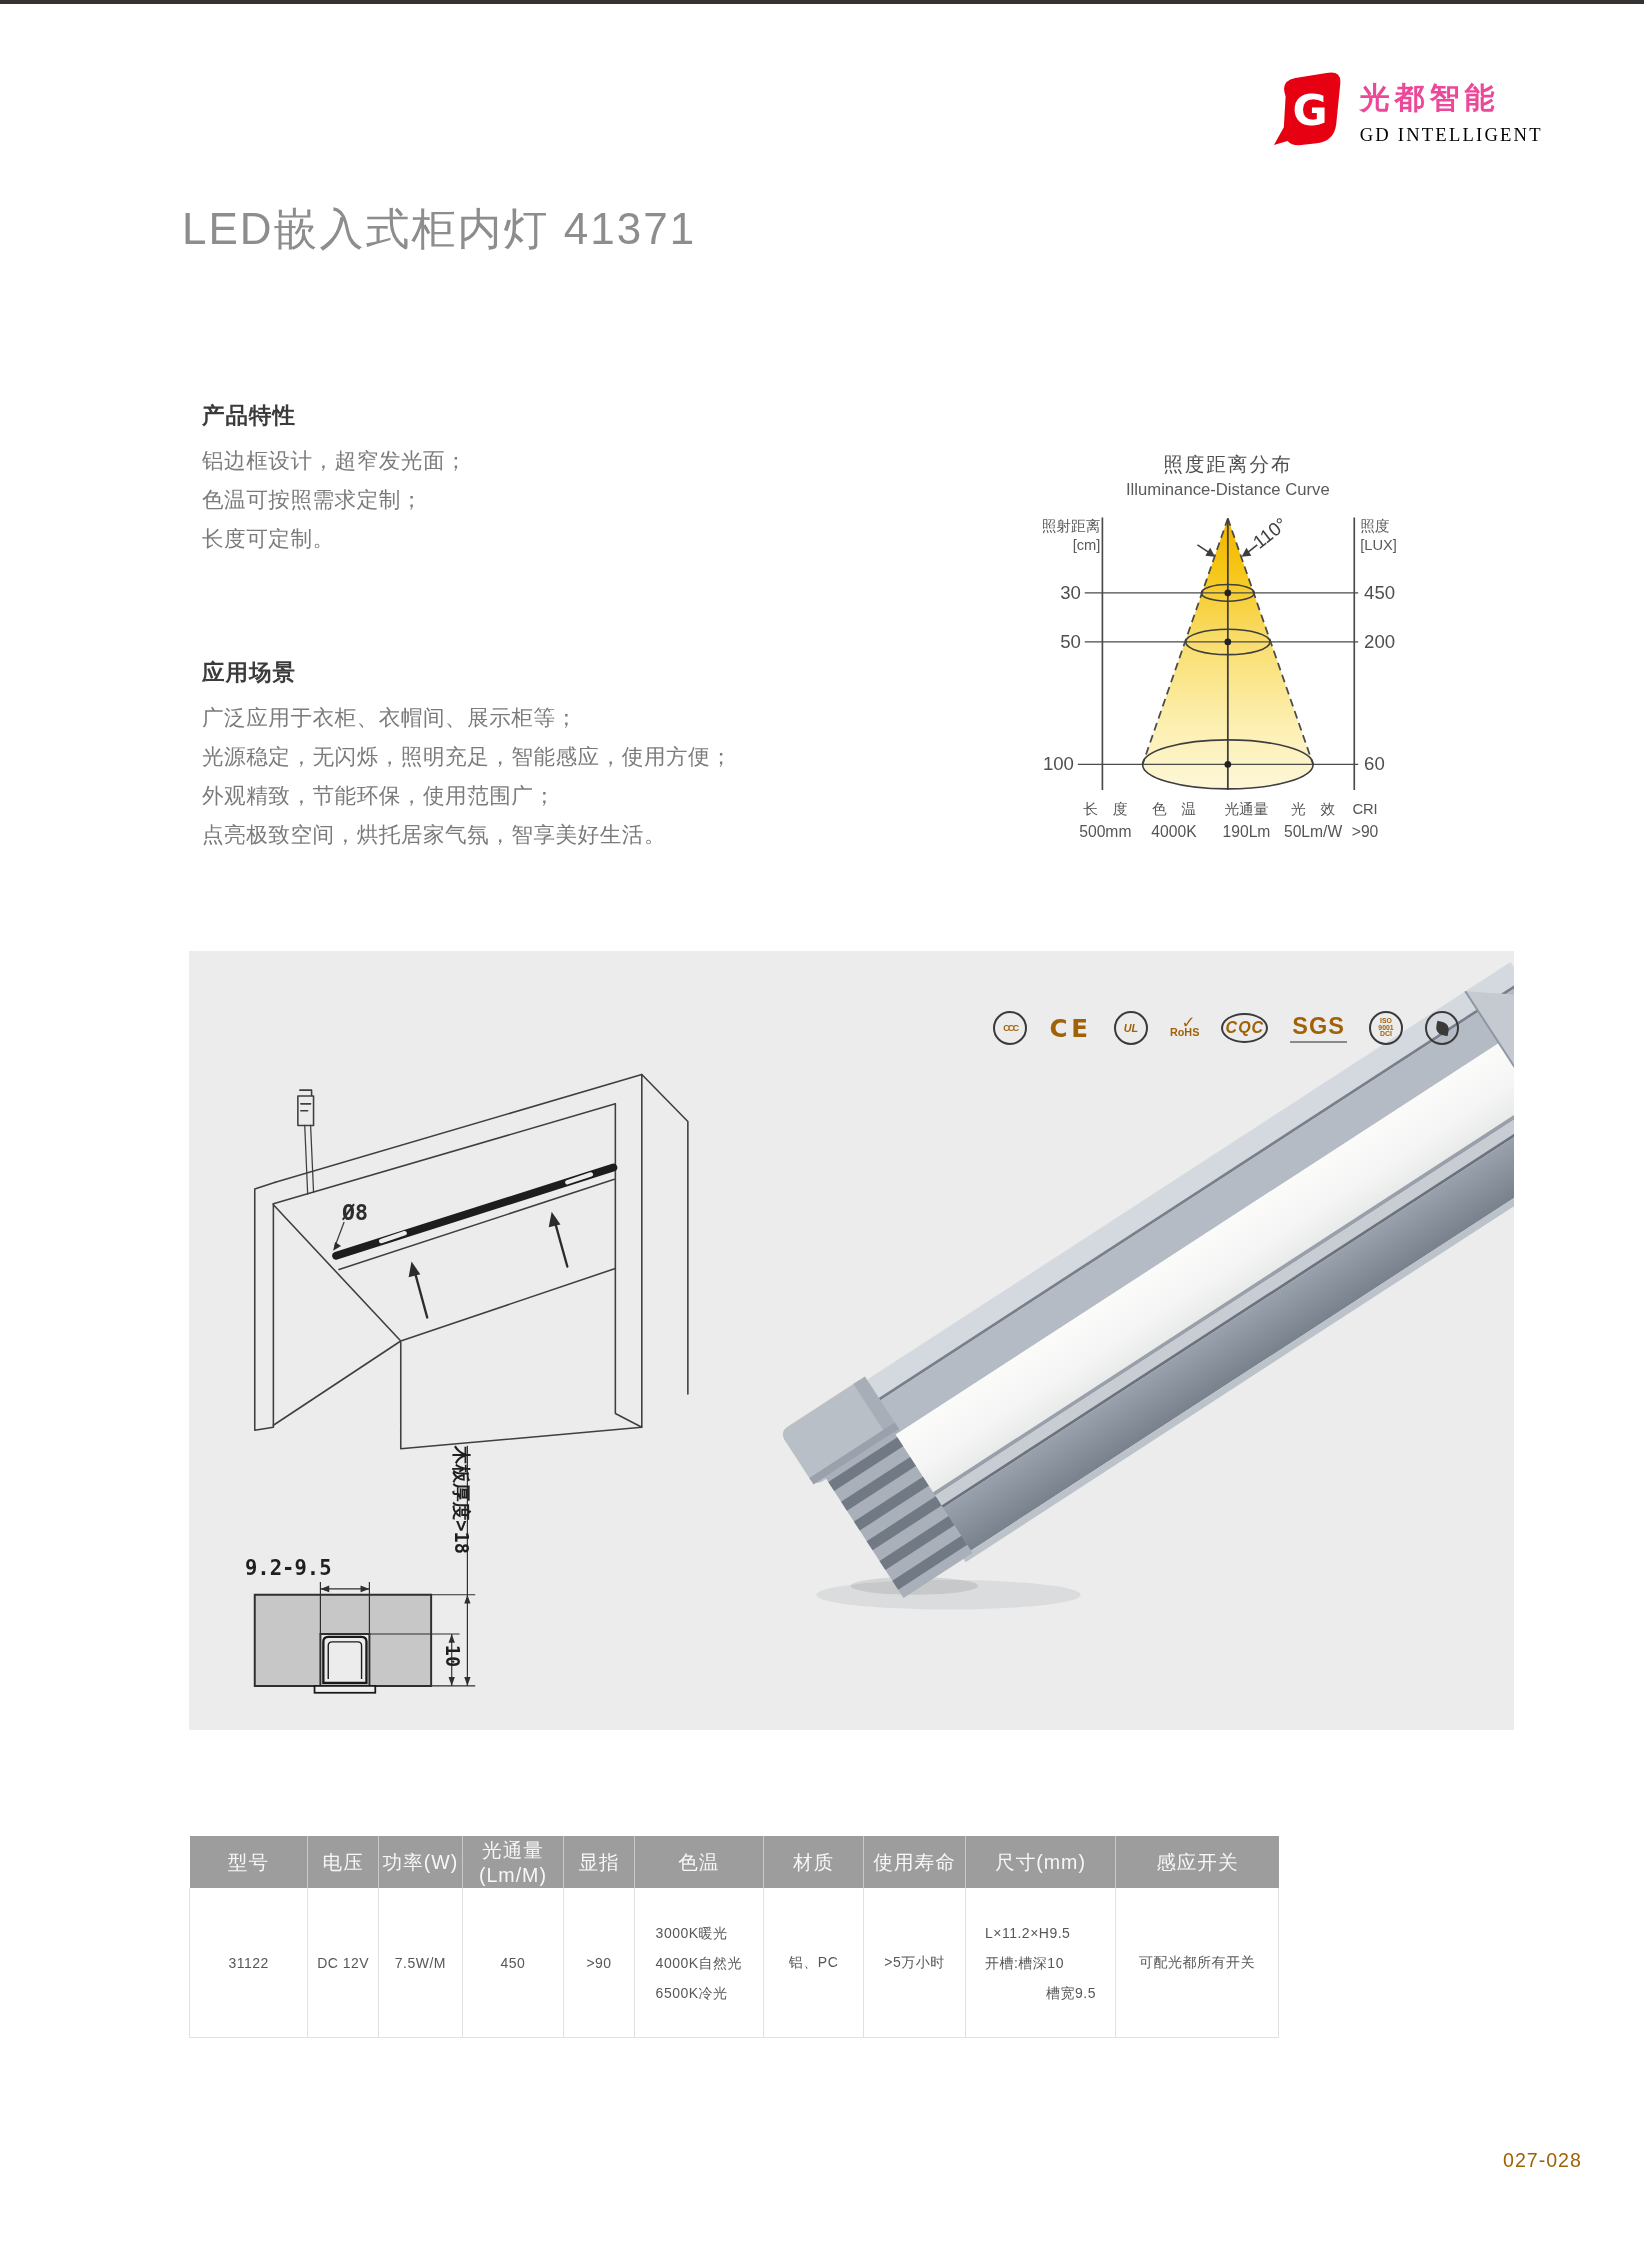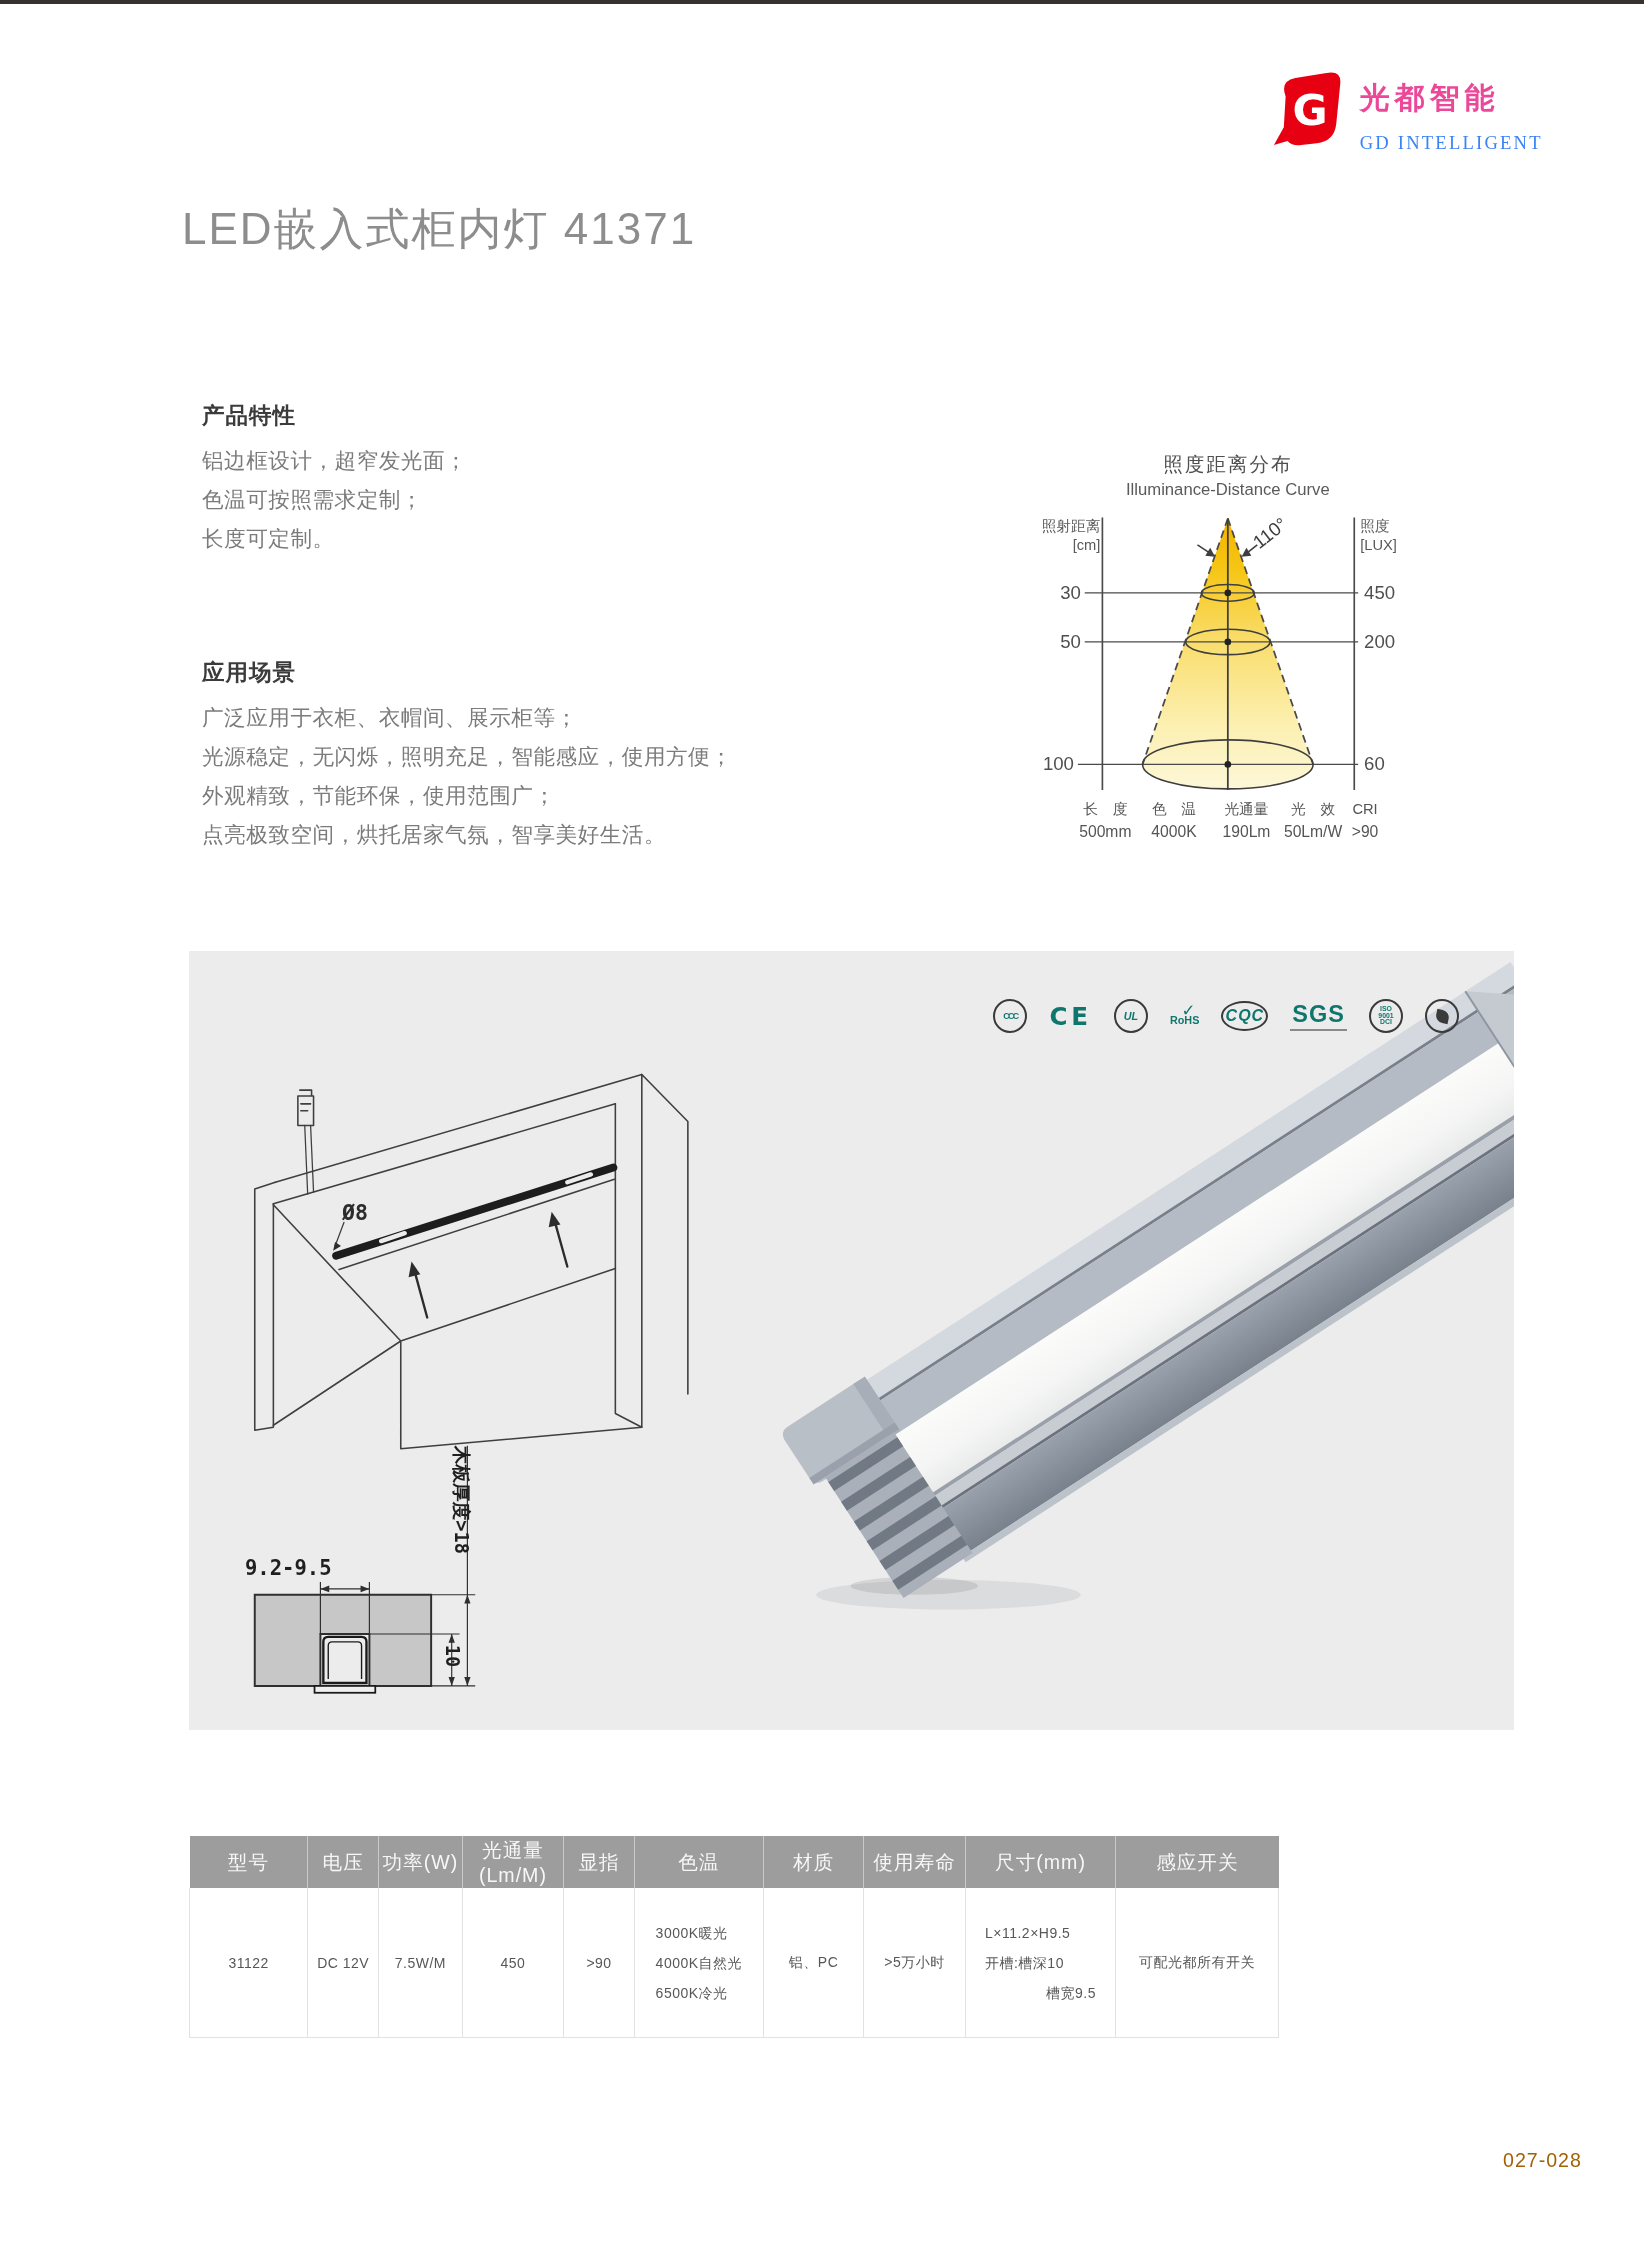--- a/index.html
+++ b/index.html
@@ -8,37 +8,37 @@
     font-family:"Liberation Sans","DejaVu Sans",sans-serif;
     -webkit-font-smoothing:antialiased;overflow:hidden;
   }
   .top-rule{position:absolute;left:0;top:0;width:1645px;height:3.9px;background:#35322f;}
 
   
   .logo{position:absolute;left:1272px;top:71px;display:flex;align-items:flex-start;}
   .logo-mark{width:74px;height:80px;flex:0 0 auto;}
   .logo-text{margin-left:13.7px;padding-top:9.8px;}
   .logo-cn{font-size:30px;font-weight:600;letter-spacing:4.9px;color:#ec4899;line-height:33px;}
-  .logo-en{font-family:"Liberation Serif","DejaVu Serif",serif;font-size:18.6px;letter-spacing:2.2px;color:#3b82f6;margin-top:18px;}
+  .logo-en{font-family:"Liberation Serif","DejaVu Serif",serif;font-size:18.6px;letter-spacing:2.2px;color:#000000;margin-top:10px;}
 
   
   .page-title{position:absolute;left:182px;top:200px;font-size:44px;font-weight:400;color:#8d8d8d;letter-spacing:2px;}
   .tsection{position:absolute;left:202px;}
   .tsection.features{top:400px;}
   .tsection.apps{top:657px;}
   .tsection h3{margin:0;font-size:22.5px;font-weight:700;color:#3b3b3b;letter-spacing:1px;}
   .tsection .lines{margin-top:10px;}
   .tsection .lines div{font-size:21.6px;color:#7b7b7b;line-height:39px;letter-spacing:0.5px;}
 
   
   .panel{position:absolute;left:189px;top:951px;width:1325px;height:779px;background:#ececec;overflow:hidden;}
   .panel svg{position:absolute;left:0;top:0;}
 
   
-  .certs{position:absolute;top:48px;right:55px;display:flex;align-items:center;gap:22px;color:#0f766e;}
+  .certs{position:absolute;top:60px;right:55px;display:flex;align-items:center;gap:22px;color:#a16207;}
   .ci{display:flex;align-items:center;justify-content:center;}
   .ci-circle{width:30px;height:30px;border:2.4px solid #3a3a3a;border-radius:50%;font-weight:700;}
   .ci-ccc{font-size:8.8px;letter-spacing:-1.5px;}
   .ci-ce{font-size:24.5px;font-weight:700;letter-spacing:3.9px;font-family:"DejaVu Sans",sans-serif;}
   .ci-ul{font-size:10.8px;font-style:italic;}
   .ci-rohs{flex-direction:column;line-height:9.8px;}
   .ci-rohs .chk{font-size:16.7px;font-weight:700;transform:translateX(3.9px);}
   .ci-rohs .txt{font-size:10.8px;font-weight:700;}
   .ci-cqc{width:43px;height:26.5px;border:2.4px solid #3a3a3a;border-radius:50%;font-size:16px;font-weight:700;letter-spacing:1px;font-style:italic;}
   .ci-sgs{font-size:23.5px;font-weight:700;letter-spacing:1px;border-bottom:2.5px solid #8a8a8a;padding:0 2px 1px 2px;}

